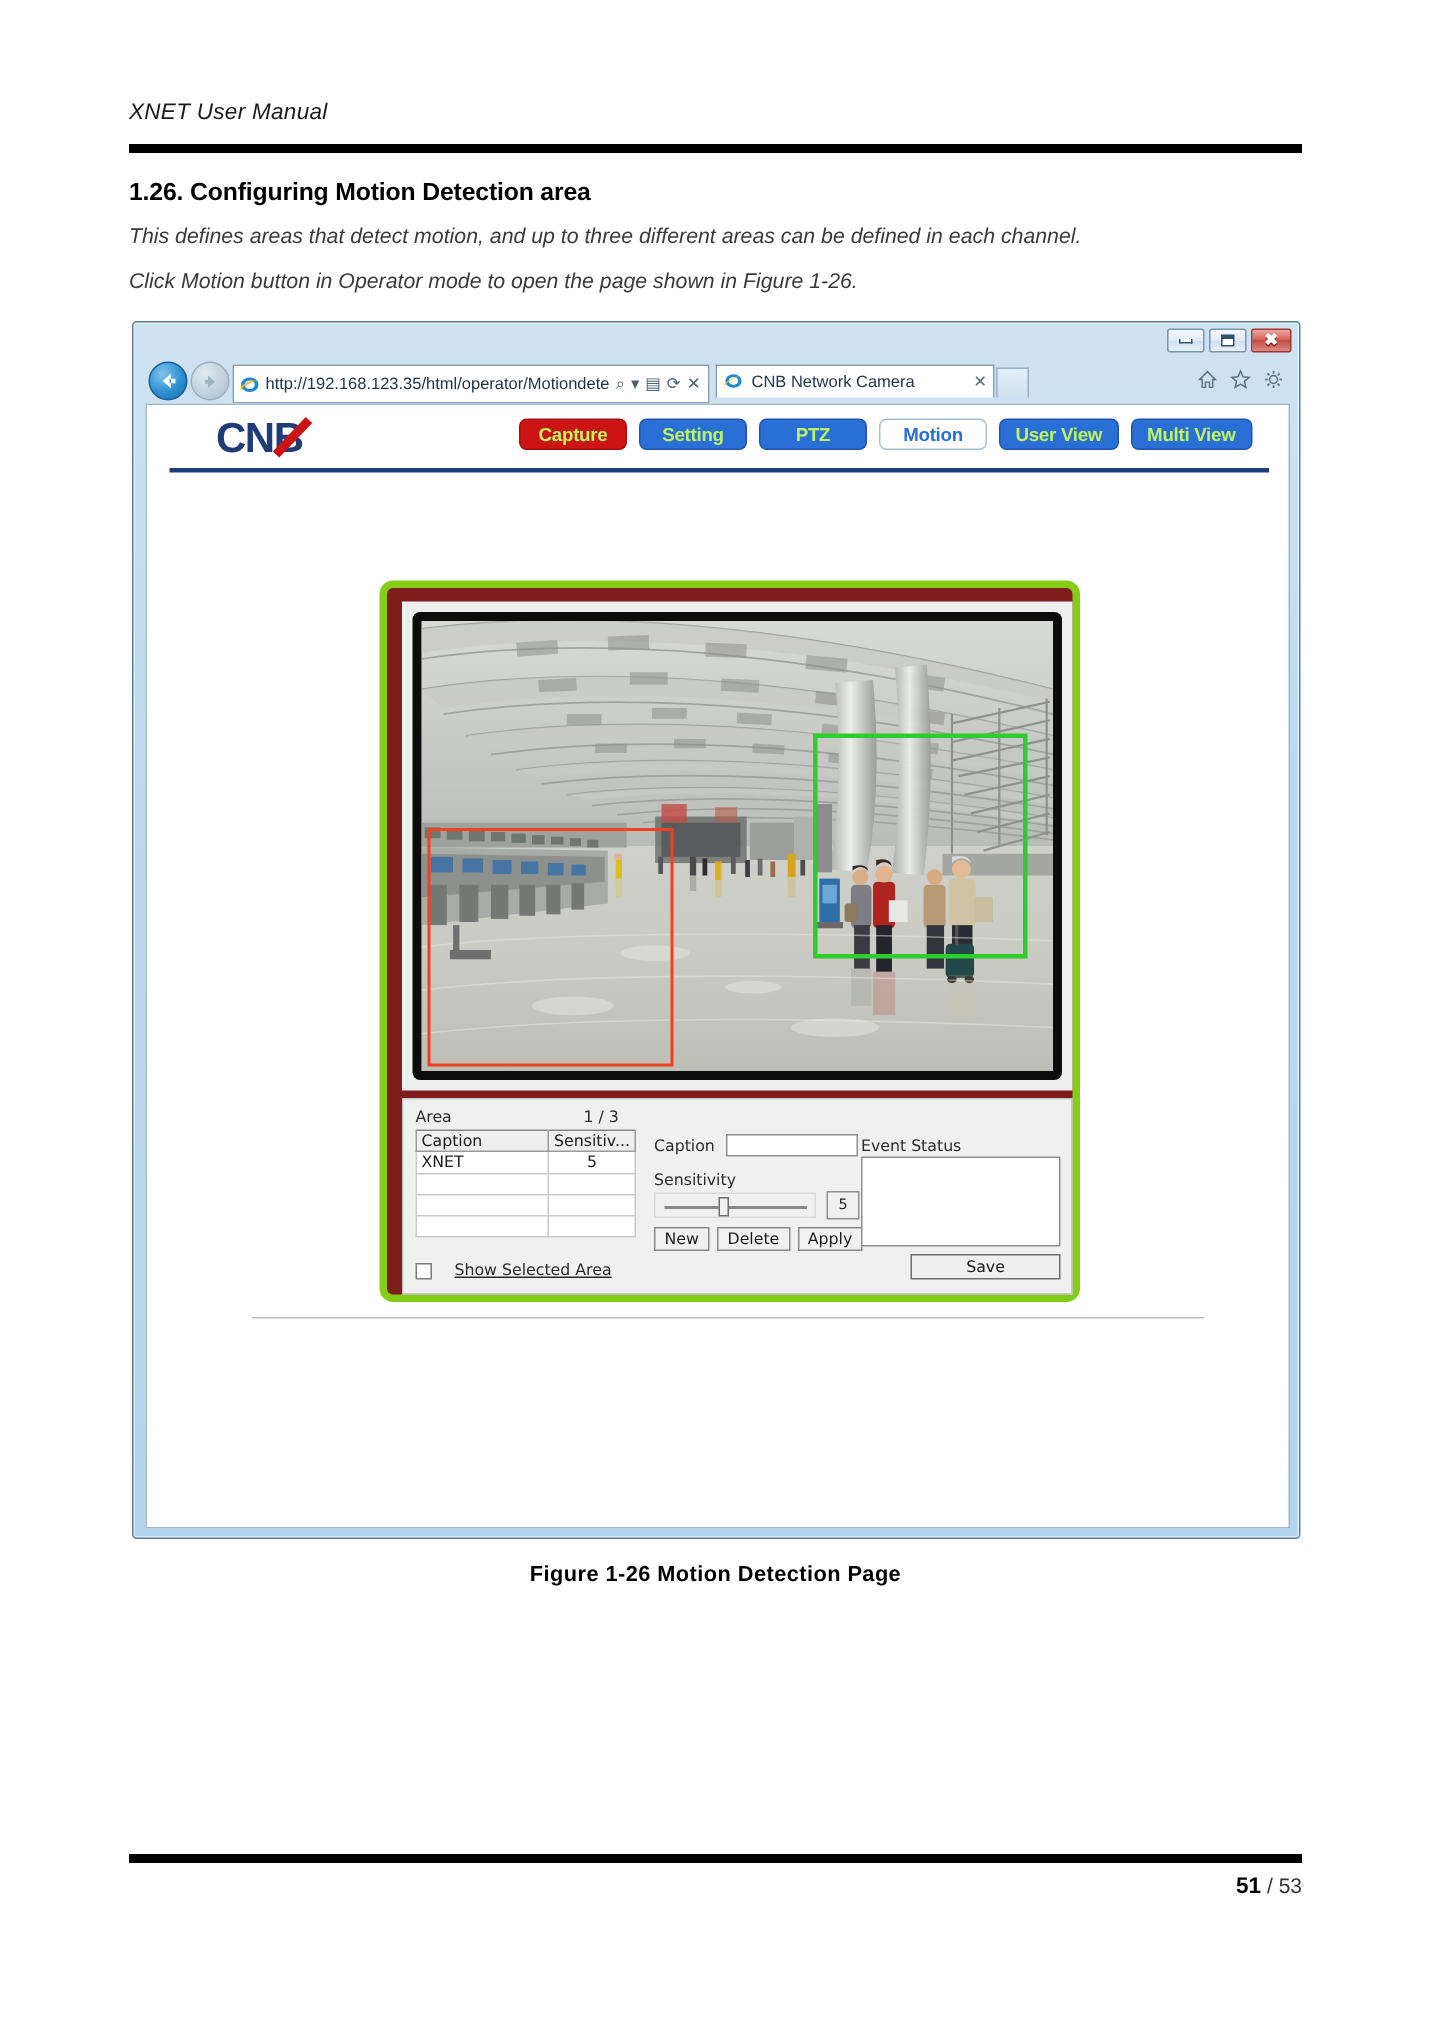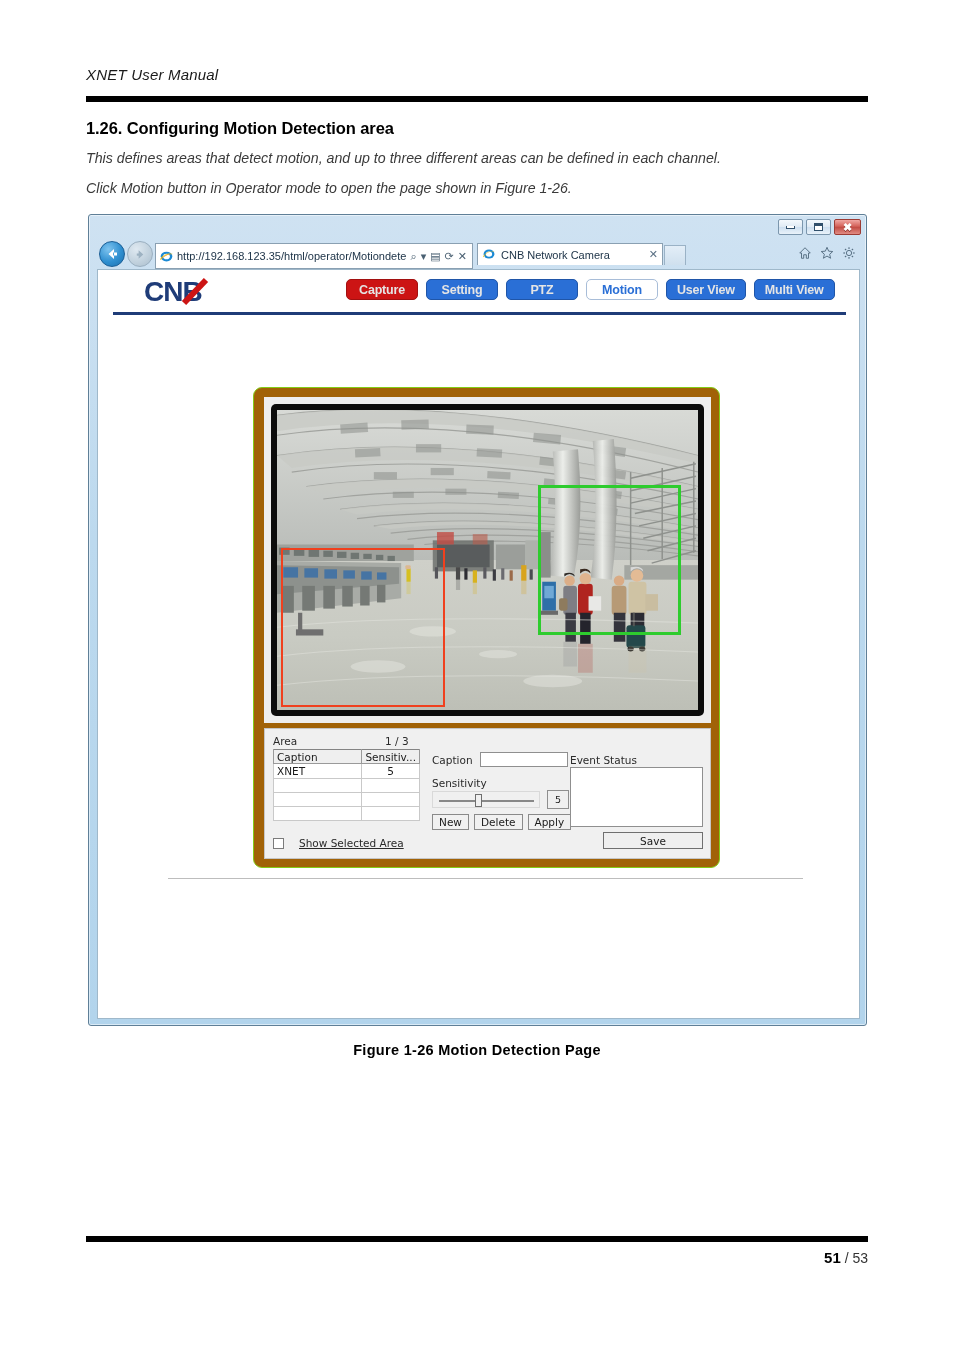--- a/index.html
+++ b/index.html
@@ -217,21 +217,21 @@
     display: flex;
     gap: 8px;
   }
   .navbtn {
     height: 21px;
     min-width: 72px;
     padding: 0 10px;
     border-radius: 5px;
     font-size: 12.5px;
     font-weight: bold;
-    color: #e5e5e5;
+    color: #bef264;
     display: flex; align-items: center; justify-content: center;
     letter-spacing: -.2px;
     border: 1px solid transparent;
   }
   .navbtn.capture { background: #cc1414; border-color: #a21010; }
   .navbtn.blue { background: #2a6fd6; border-color: #1f55a8; }
   .navbtn.active {
     background: #ffffff;
     color: #2a6fd6;
     border: 1px solid #a8bdd8;
@@ -241,22 +241,22 @@
     left: 15px; top: 42px;
     width: 733px; height: 3px;
     background: #1f3c78;
   }
 
   
   .panel {
     position: absolute;
     left: 155px; top: 117px;
     width: 467px; height: 481px;
-    background: #a16207;
-    border: 1px solid #84cc16;
+    background: #7f1d1d;
+    border: 5px solid #84cc16;
     border-radius: 9px;
   }
   .video-wrap {
     position: absolute;
     left: 10px; top: 9px;
     width: 447px; height: 326px;
     background: #eeeeee;
     padding: 7px;
   }
   .video-bezel {

